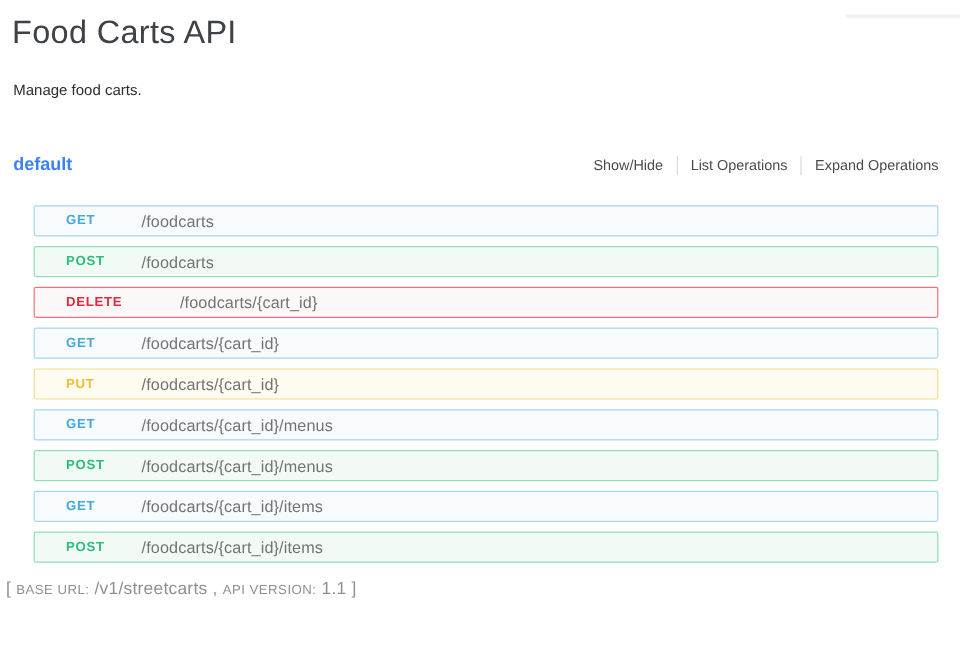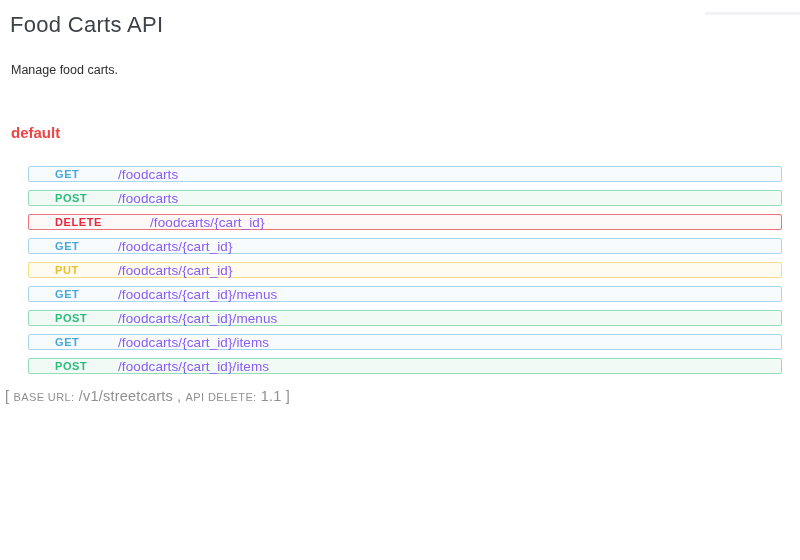--- a/index.html
+++ b/index.html
@@ -12,41 +12,41 @@
   .page { position: relative; width: 800px; height: 560px; }
 
   .top-strip {
     position: absolute; top: 0; right: 0;
     width: 95px; height: 3px;
     background: #f2f2f4;
   }
 
   h1.page-title {
     margin: 12px 0 0 10px;
-    font-size: 22px;
+    font-size: 27px;
     font-weight: 400;
     color: #3e4248;
     letter-spacing: 0.3px;
   }
   p.page-subtitle {
     margin: 25px 12px 0 11px;
     font-size: 12.5px;
     color: #2d2d2d;
   }
 
   .section-header {
     display: flex;
     justify-content: space-between;
     align-items: center;
     margin: 47px 18px 0 11px;
   }
   .section-name {
     font-size: 15px;
     font-weight: 700;
-    color: #ef4444;
+    color: #3b82f6;
     cursor: pointer;
   }
   .section-actions {
     display: flex;
     align-items: center;
     font-size: 12px;
     color: #4a4a4a;
   }
   .action {
     padding: 1px 11px;
@@ -56,37 +56,37 @@
   .action + .action { border-left: 1px solid #d9d9d9; }
   .action:last-child { padding-right: 0; }
 
   ul.endpoints {
     list-style: none;
     margin: 25px 18px 0 28px;
   }
   li.endpoint {
     display: flex;
     align-items: center;
-    height: 16px;
+    height: 26px;
     border: 1.5px solid;
     border-radius: 2px;
     margin-bottom: 8px;
     cursor: pointer;
   }
   .method {
     width: 63px;
     margin-left: 26px;
     font-size: 11px;
     font-weight: 700;
     letter-spacing: 0.6px;
     flex: 0 0 auto;
   }
   .path {
     font-size: 13.5px;
-    color: #8b5cf6;
+    color: #737373;
     letter-spacing: 0.1px;
   }
 
   footer.base-url {
     margin: 14px 0 0 5px;
     color: #909090;
     font-size: 14.5px;
     letter-spacing: 0.2px;
   }
   footer.base-url .lbl {
@@ -102,20 +102,25 @@
 
   <div class="top-strip"></div>
 
   <header>
     <h1 class="page-title">Food Carts API</h1>
     <p class="page-subtitle">Manage food carts.</p>
   </header>
 
   <div class="section-header">
     <span class="section-name">default</span>
+    <nav class="section-actions">
+        <span class="action">Show/Hide</span>
+        <span class="action">List Operations</span>
+        <span class="action">Expand Operations</span>
+      </nav>
   </div>
 
   <ul class="endpoints">
       <li class="endpoint" style="border-color: rgb(167, 214, 240); background: rgb(247, 251, 254);">
         <span class="method" style="color: rgb(71, 169, 218);">GET</span>
         <span class="path">/foodcarts</span>
       </li>
       <li class="endpoint" style="border-color: rgb(147, 221, 185); background: rgb(242, 250, 246);">
         <span class="method" style="color: rgb(44, 189, 125);">POST</span>
         <span class="path">/foodcarts</span>
@@ -148,18 +153,18 @@
         <span class="method" style="color: rgb(44, 189, 125);">POST</span>
         <span class="path">/foodcarts/{cart_id}/items</span>
       </li>
     </ul>
 
   <footer class="base-url">
     <span class="val">[</span>
     <span class="lbl">BASE URL:</span>
     <span class="val">/v1/streetcarts</span>
     <span class="val">,</span>
-    <span class="lbl">API DELETE:</span>
+    <span class="lbl">API VERSION:</span>
     <span class="val">1.1</span>
     <span class="val">]</span>
   </footer>
 
 </div>
 
 </body></html>

